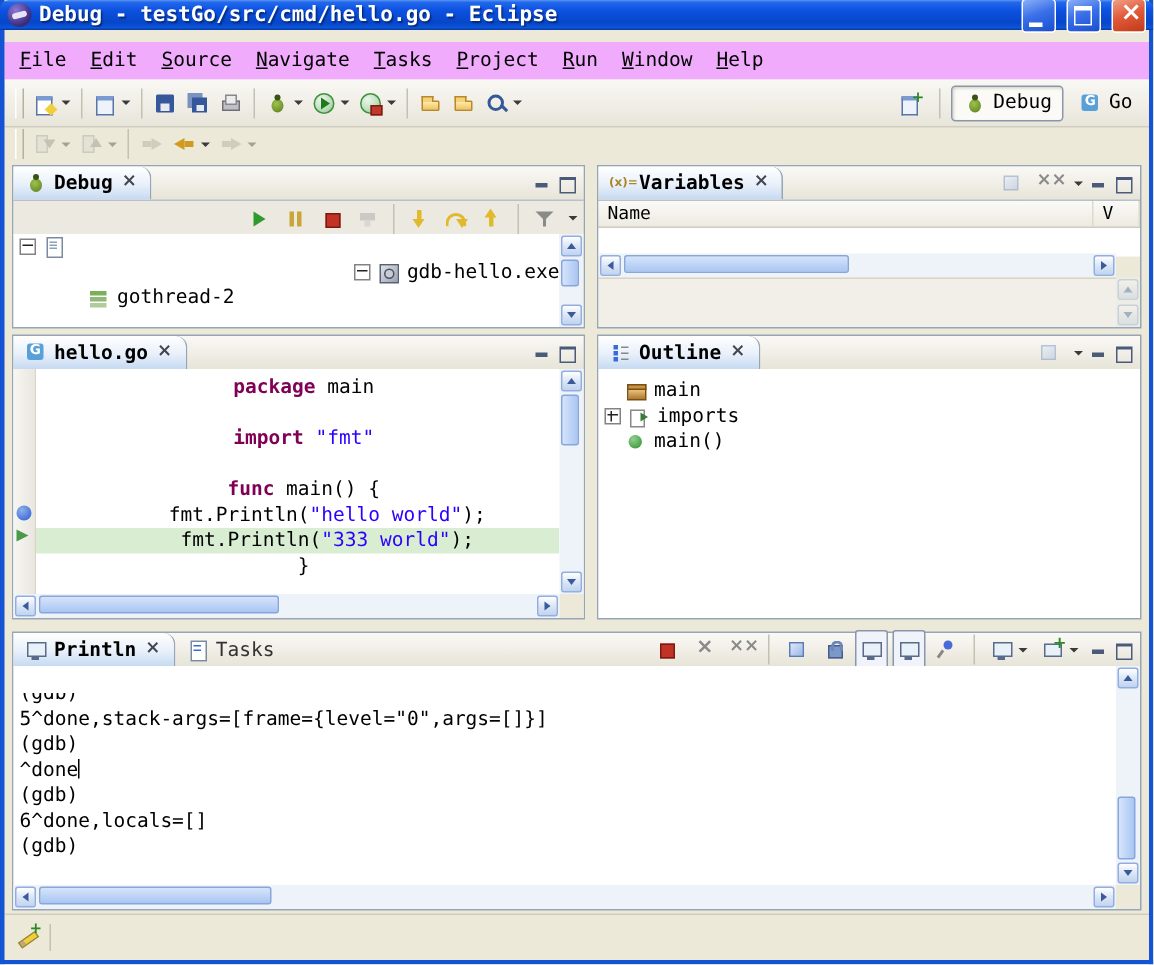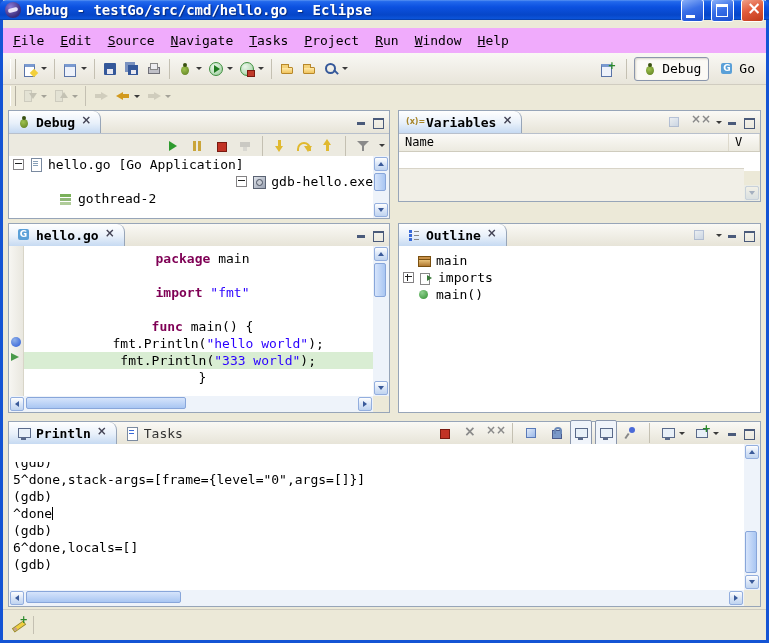--- a/index.html
+++ b/index.html
@@ -136,21 +136,21 @@
   
   .view{position:absolute;border:1px solid #97a5b8;background:#ece9d8;box-sizing:border-box;}
   .vtabs{height:22px;display:flex;align-items:stretch;background:linear-gradient(180deg,#faf9f5,#e7e4d8);
     border-bottom:1px solid #b8c0cc;}
   .vtab{display:flex;align-items:center;gap:4px;padding:0 7px;color:#333;white-space:nowrap;}
   .vtab.active{background:linear-gradient(180deg,#ffffff 0%,#e8f0fa 55%,#c6daf2 100%);
     border-right:1px solid #97a5b8;border-radius:0 8px 0 0;color:#000;font-weight:bold;}
   .vtools{margin-left:auto;display:flex;align-items:center;gap:3px;padding-right:4px;}
 
   .debug-view{left:8px;top:110px;width:382px;height:109px;}
-  .vars-view{left:398px;top:110px;width:363px;height:92px;}
+  .vars-view{left:398px;top:110px;width:363px;height:109px;}
   .editor-view{left:8px;top:223px;width:382px;height:190px;}
   .outline-view{left:398px;top:223px;width:363px;height:190px;}
   .console-view{left:8px;top:421px;width:753px;height:186px;}
 
   .debug-toolbar{height:23px;background:#eceae0;border-bottom:1px solid #d8d4c8;display:flex;align-items:center;
     justify-content:flex-end;gap:2px;padding:0 4px;}
   .debug-tree{position:absolute;left:0;right:16px;top:45px;bottom:0;background:#fff;overflow:hidden;}
   .trow{display:flex;align-items:center;height:17px;padding-left:4px;white-space:nowrap;}
   .ind1{padding-left:20px;justify-content:flex-end;} .ind2{padding-left:36px;}
   .exp{width:9px;height:9px;border:1px solid #848284;background:#fff;position:relative;flex:none;margin-right:4px;}
@@ -357,21 +357,20 @@
       <span class="tsep"></span>
       <span class="tbtn">
           <span class="ic ic-filter"></span>
         </span>
       <span class="chev"></span>
     </div>
     <div class="debug-tree">
       <div class="trow">
         <span class="exp"></span>
         <span class="ic ic-page tico"></span>
-        <span>hello.go [Go Application]</span>
       </div>
       <div class="trow ind1">
         <span class="exp"></span>
         <span class="ic ic-exe tico"></span>
         <span>gdb-hello.exe</span>
       </div>
       <div class="trow ind2">
         <span class="exp-spacer"></span>
         <span class="ic ic-thread tico"></span>
         <span>gothread-2</span>

